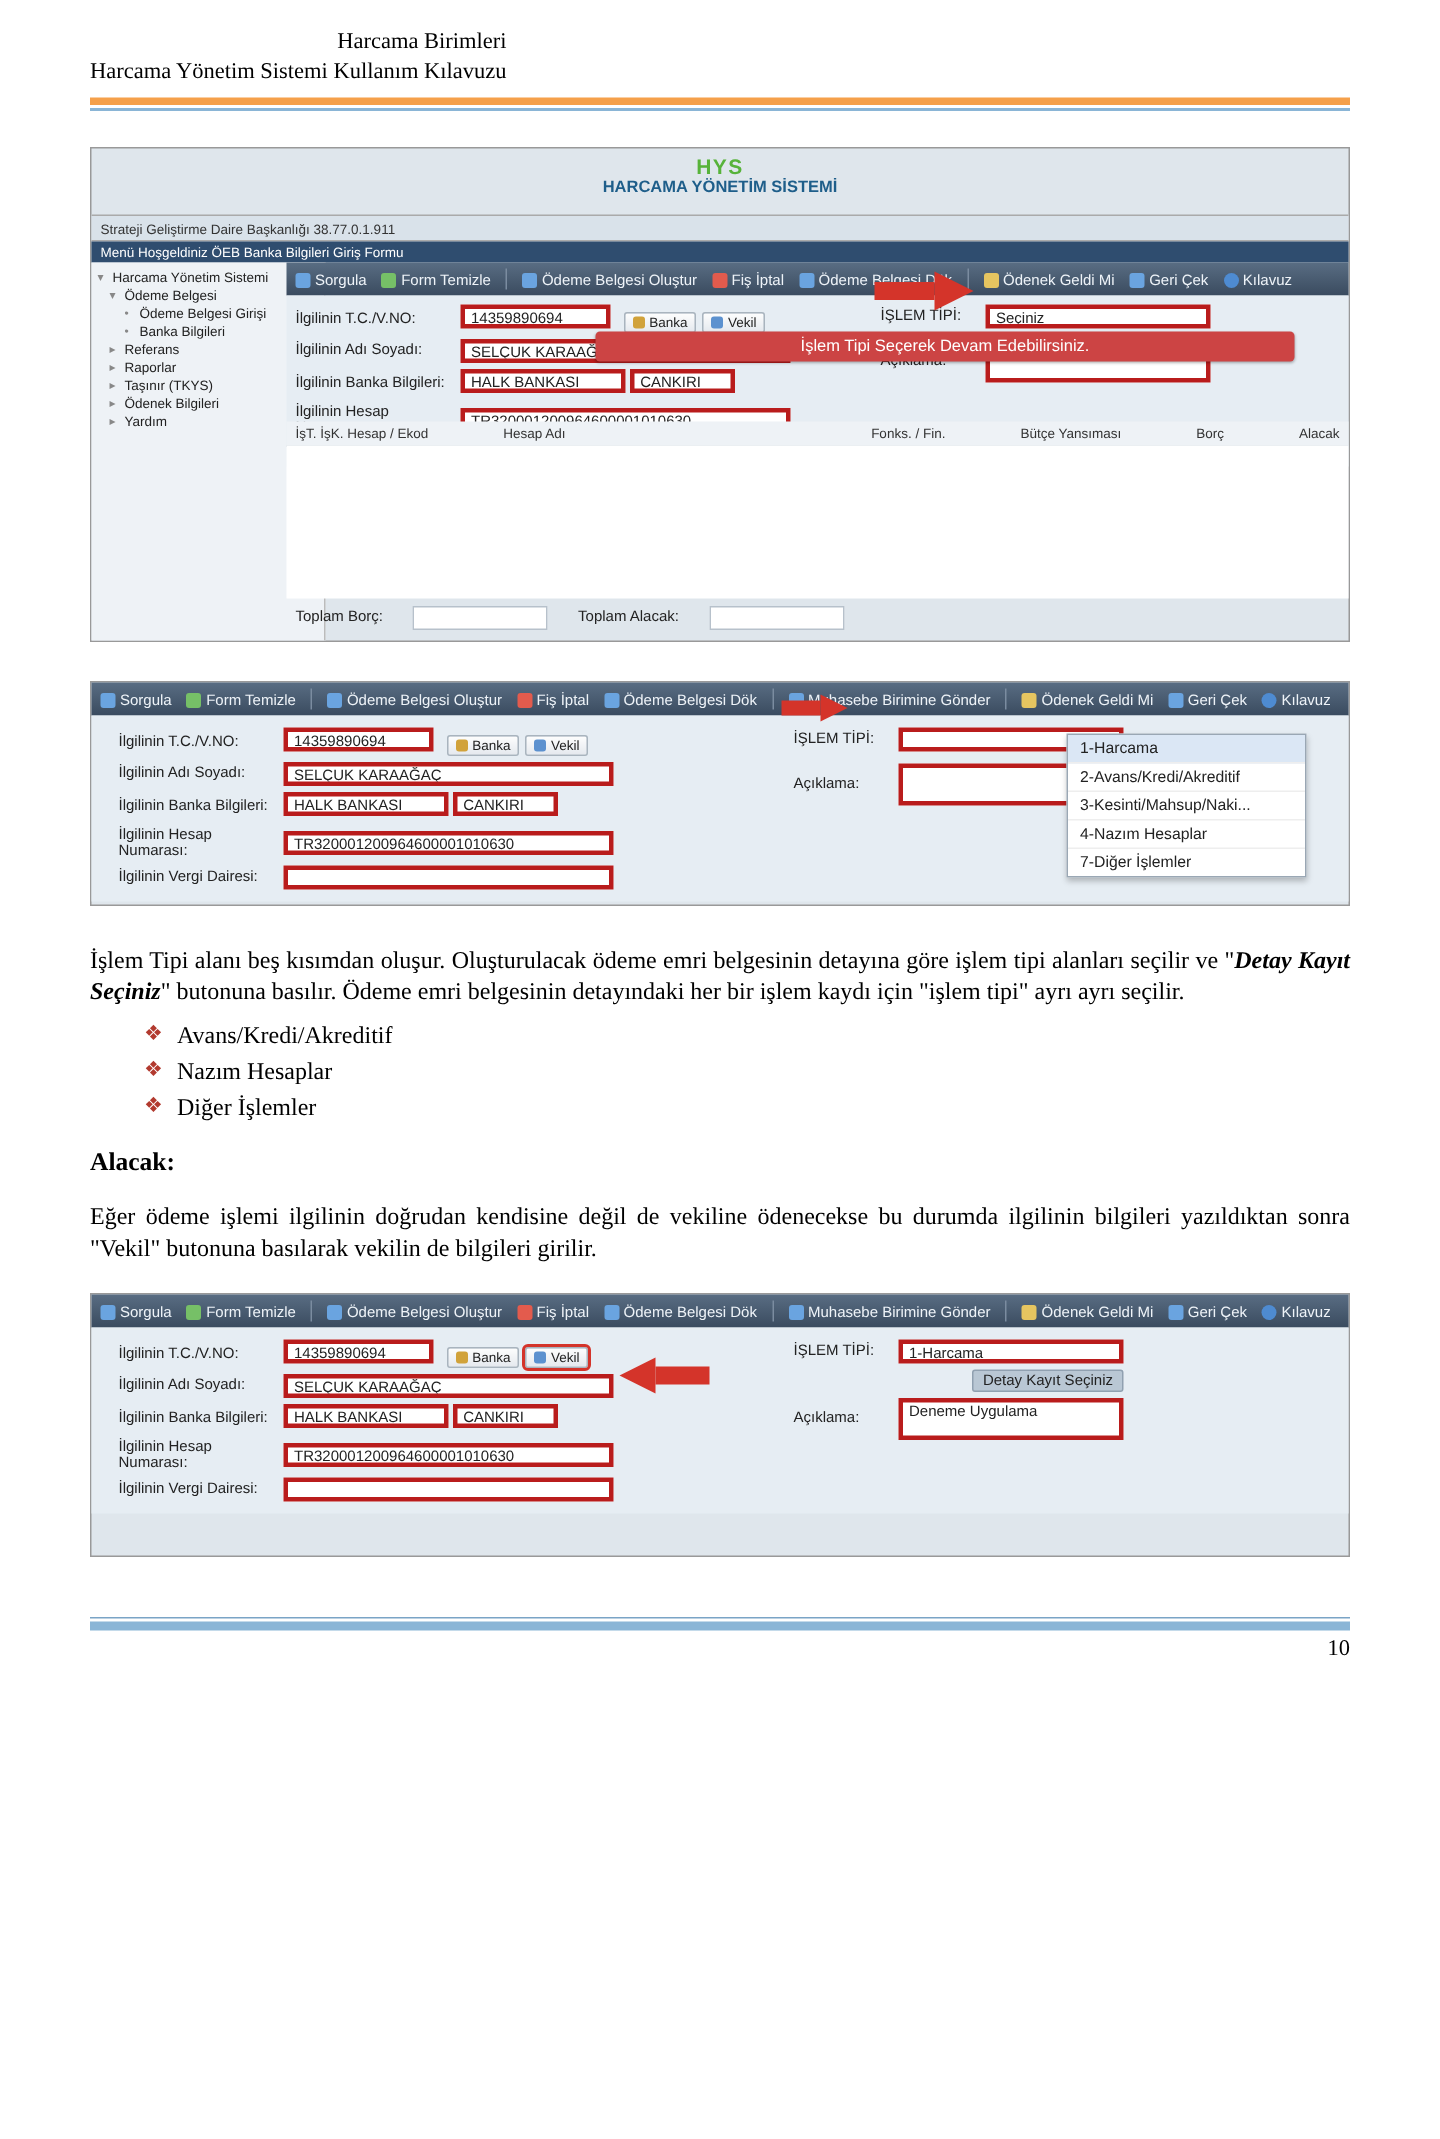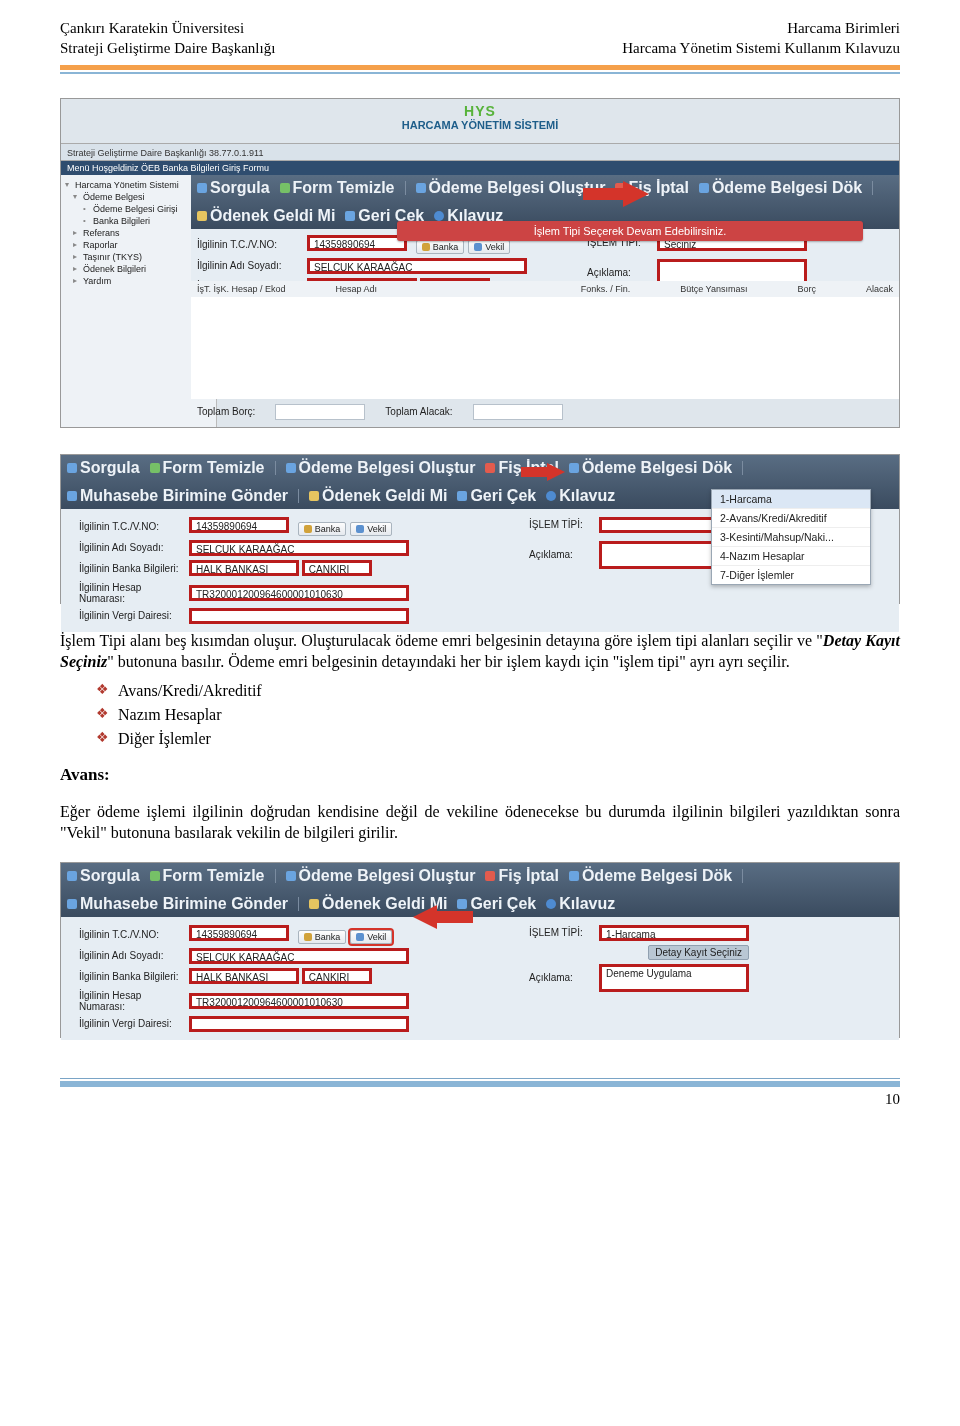--- a/index.html
+++ b/index.html
@@ -55,25 +55,24 @@
   }
   .sidebar .node { padding:1px 0 1px 10px; position:relative; }
   .sidebar .node::before { content:"▸"; position:absolute; left:0; font-size:8px; color:#888;}
   .sidebar .expanded::before { content:"▾"; }
   .sidebar .leaf::before { content:"•"; }
 
   
   .dk-toolbar {
     background: linear-gradient(#596d83,#3a4b5f);
     color:#eef3f8;
-    font-size:16px;
+    font-size:10px;
     padding:4px 6px;
-    display:flex; gap:10px; align-items:center;
+    display:flex; gap:10px; align-items:flex-end;
     flex-wrap:wrap;
-    font-weight:bold;
   }
   .dk-toolbar .tb { display:inline-flex; align-items:center; gap:3px; cursor:pointer;}
   .dk-toolbar .tb .ic { width:10px; height:10px; display:inline-block; background:#9ec1e8; border-radius:2px;}
   .dk-toolbar .tb.red .ic { background:#e35b4d;}
   .dk-toolbar .tb.green .ic { background:#76c067;}
   .dk-toolbar .tb.yellow .ic { background:#e6c560;}
   .dk-toolbar .tb.blue .ic{ background:#6aa4e0;}
   .dk-toolbar .tb.help .ic{ background:#4e8bd1; border-radius:50%;}
   .dk-toolbar .sep { width:1px; height:14px; background:#7b8ca0;}
 
@@ -172,24 +171,20 @@
 
   
   .foot-rule { height:1px; background:#7aa4c6; margin-top:40px;}
   .foot-bar  { height:6px; background:#8ab5d6; margin-top:2px;}
   .pagenum   { text-align:right; font-size:15px; margin-top:4px;}
 </style>
 </head>
 <body>
 
 <div class="doc-header">
-  <div>
-    <div>Çankırı Karatekin Üniversitesi</div>
-    <div>Strateji Geliştirme Daire Başkanlığı</div>
-  </div>
   <div style="text-align:right">
     <div>Harcama Birimleri</div>
     <div>Harcama Yönetim Sistemi Kullanım Kılavuzu</div>
   </div>
 </div>
 <div class="hr-orange"></div>
 <div class="hr-blue"></div>
 
 <div class="shot shot1">
   <div class="hys-logo">
@@ -399,21 +394,21 @@
 
 <p class="para">
   <span>İşlem Tipi alanı beş kısımdan oluşur. Oluşturulacak ödeme emri belgesinin detayına göre işlem tipi alanları seçilir ve "</span><span class="bold ital">Detay Kayıt Seçiniz</span><span>" butonuna basılır. Ödeme emri belgesinin detayındaki her bir işlem kaydı için "işlem tipi" ayrı ayrı seçilir.</span>
 </p>
 <div class="list">
   <div class="li">Avans/Kredi/Akreditif</div>
   <div class="li">Nazım Hesaplar</div>
   <div class="li">Diğer İşlemler</div>
 </div>
 
-<div class="h3">Avans:</div>
+<div class="h3">Alacak:</div>
 <p class="para">Eğer ödeme işlemi ilgilinin doğrudan kendisine değil de vekiline ödenecekse bu durumda ilgilinin bilgileri yazıldıktan sonra "Vekil" butonuna basılarak vekilin de bilgileri girilir.</p>
 
 <div class="shot shot3" style="margin-top:18px">
   <div class="main" style="position:relative;height:100%">
     <div class="dk-toolbar">
       <span class="tb blue">
           <span class="ic"></span>
           <span>Sorgula</span>
         </span>
       <span class="tb green">

